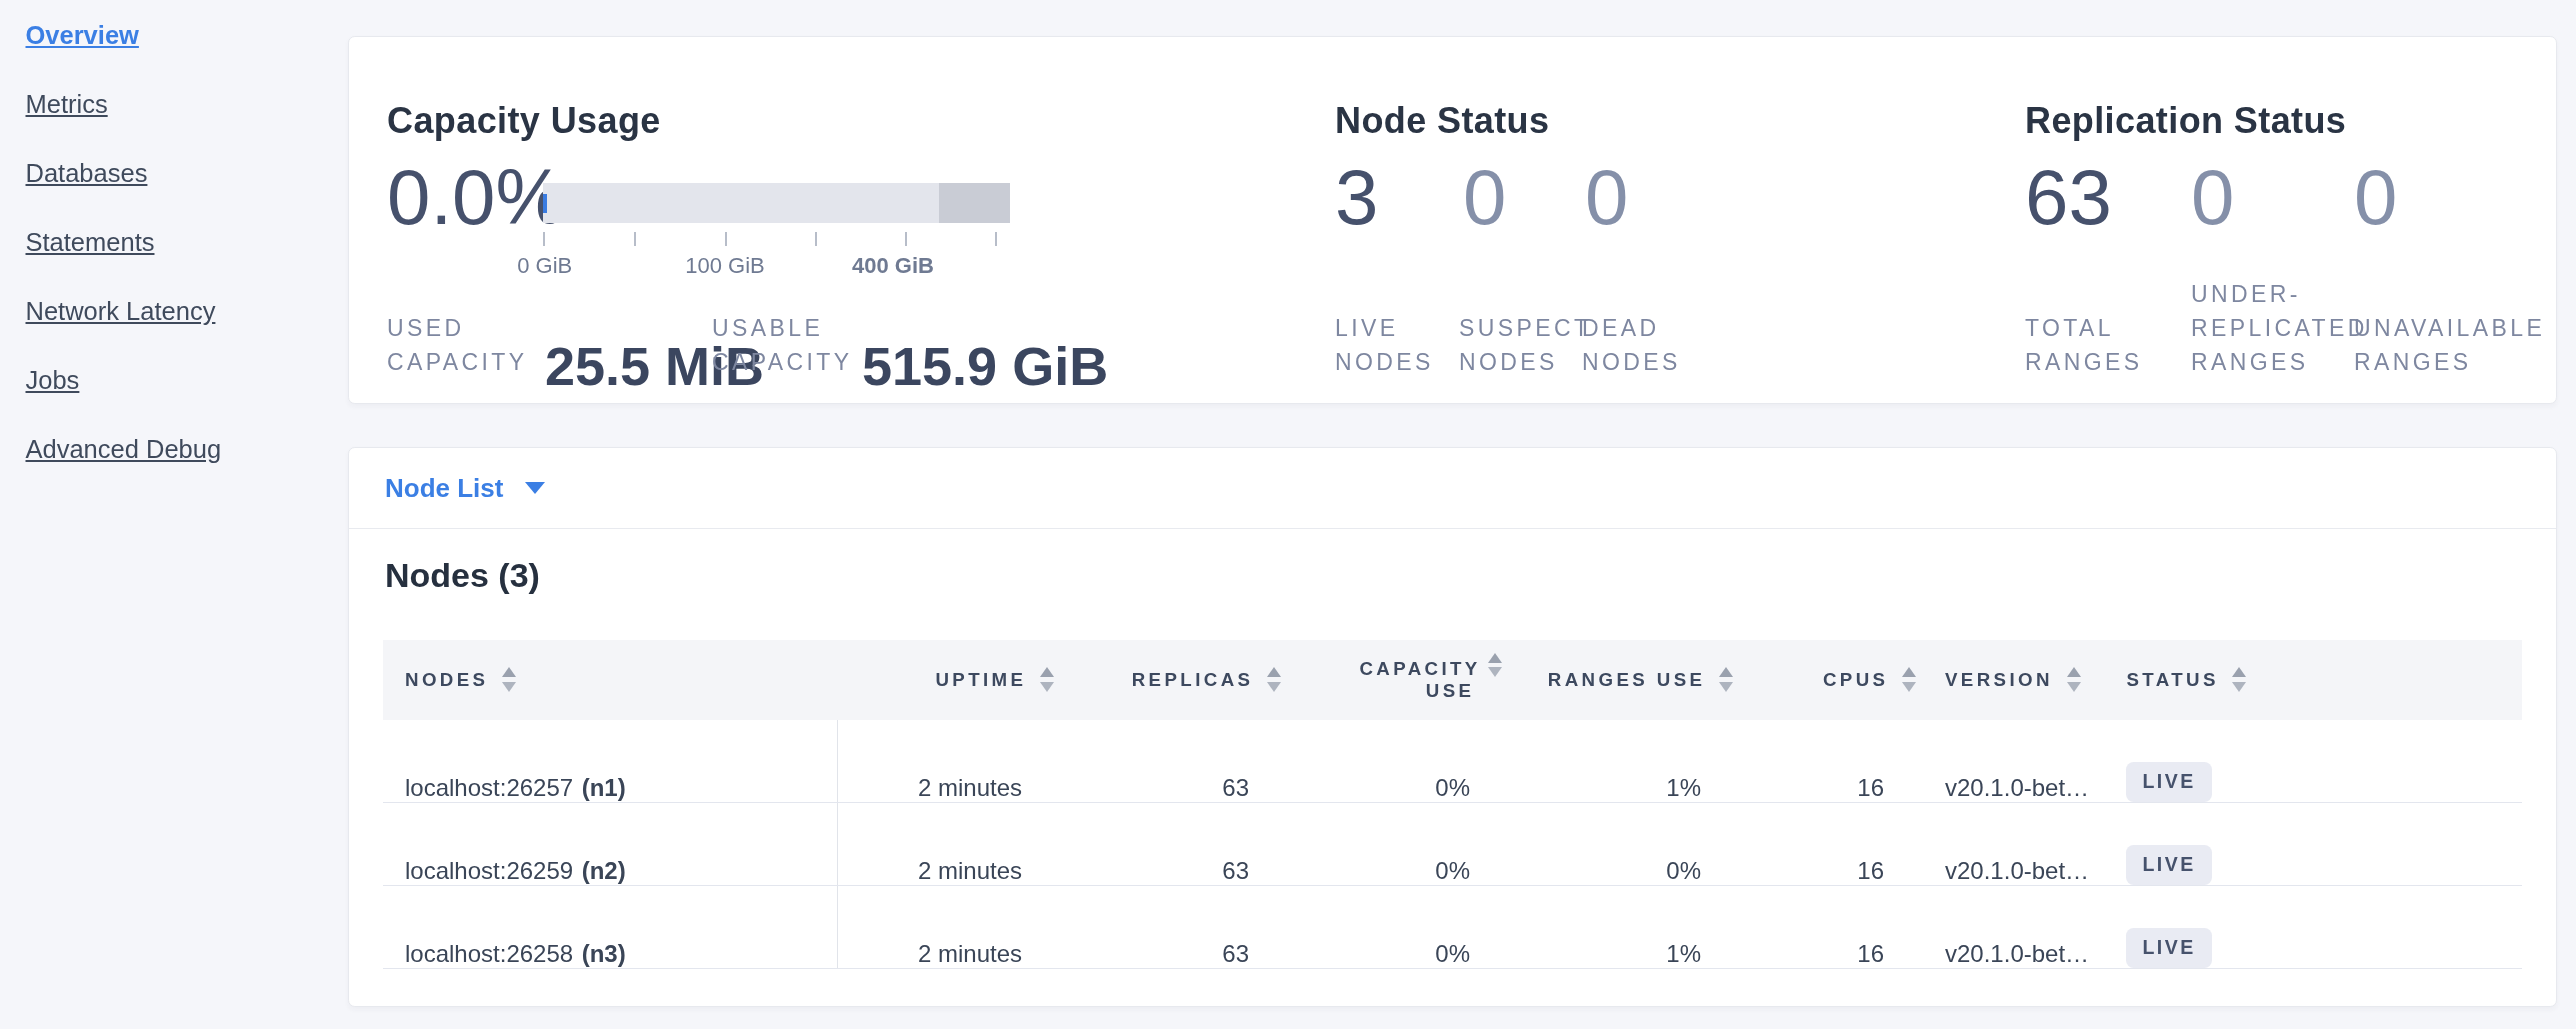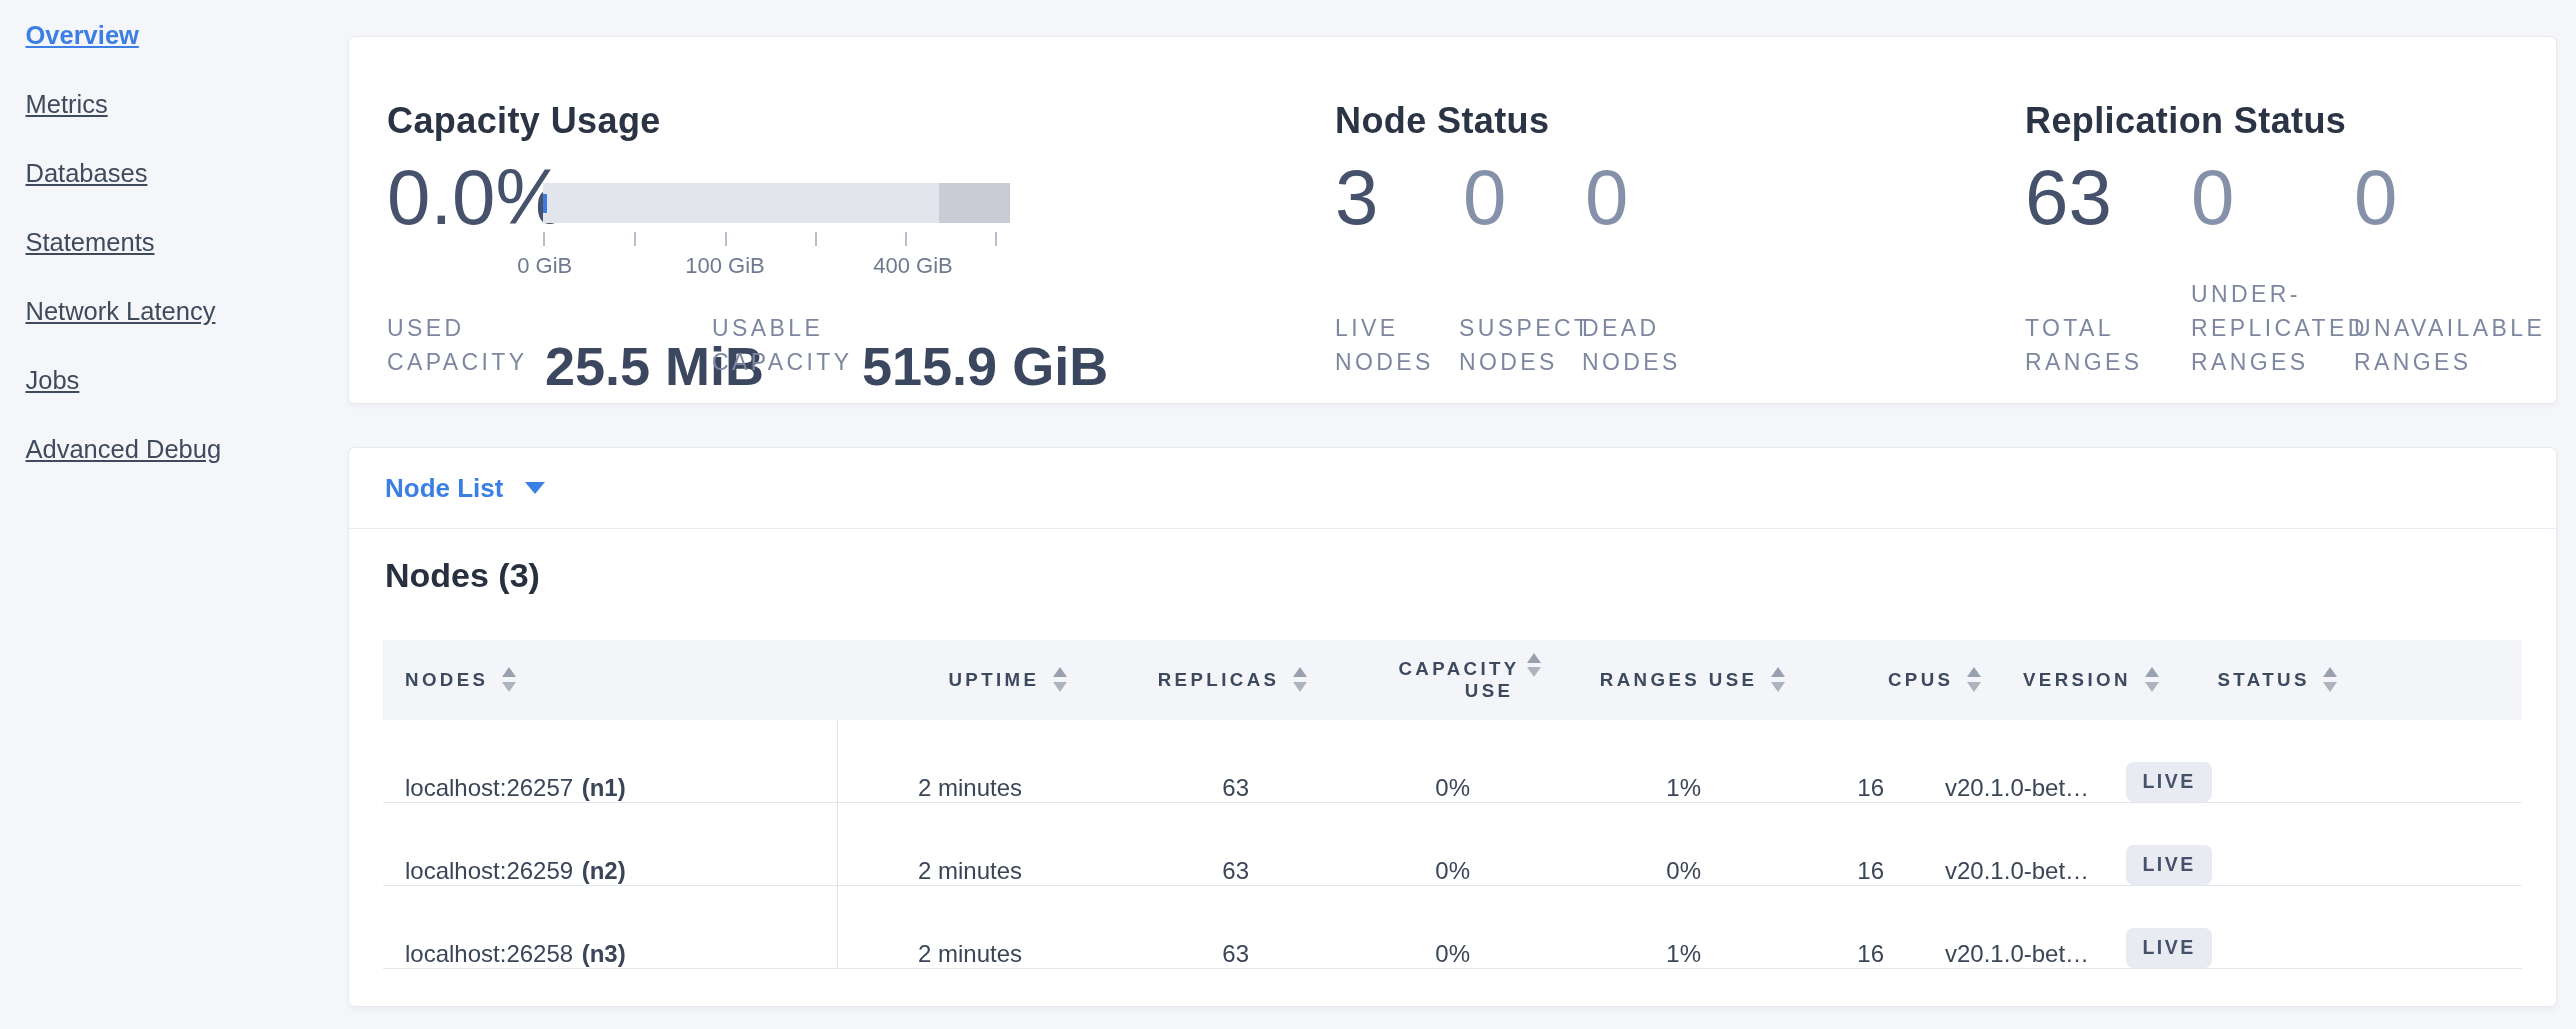--- a/index.html
+++ b/index.html
@@ -61,21 +61,21 @@
   .caret-down {
     width:0; height:0; margin-left:22px;
     border-left:10.2px solid transparent; border-right:10.2px solid transparent;
     border-top:12.7px solid #3b7fe4;
   }
   .nl-heading { margin:25.5px 0 0 36px; font-size:34px; font-weight:600;
     line-height:41px; color:#26303f; }
   .nl-table { margin:44px 34px 0 34px; width:2139px; }
   .t-head {
     display:grid; grid-template-columns:455px 216px 227px 221px 231px 183px 190px 416px;
-    height:80px; background:#f4f5f8;gap:13px;
+    height:80px; background:#f4f5f8;
   }
   .t-row {
     display:grid; grid-template-columns:455px 216px 227px 221px 231px 183px 190px 416px;
     height:83px; border-bottom:1.7px solid #e3e6ee; background:#ffffff;
   }
   .hc {
     display:flex; align-items:center; font-size:18.7px; font-weight:700;
     letter-spacing:3.4px; color:#3d495f; cursor:pointer;
   }
   .hc .hl { text-align:right; }
@@ -125,21 +125,21 @@
     <div class="cap-bar-dark"></div>
     <div class="cap-bar-used"></div>
     <div class="cap-tick" style="left:0px;"></div>
     <div class="cap-tick" style="left:91px;"></div>
     <div class="cap-tick" style="left:182px;"></div>
     <div class="cap-tick" style="left:272px;"></div>
     <div class="cap-tick" style="left:362px;"></div>
     <div class="cap-tick" style="left:452px;"></div>
     <div class="cap-tick-label" style="left:1.7px;">0 GiB</div>
     <div class="cap-tick-label" style="left:182px;">100 GiB</div>
-    <div class="cap-tick-label" style="left:370px;">400 GiB</div>
+    <div class="cap-tick-label" style="left:350px;font-weight:bold;">400 GiB</div>
   </div>
 
   <div class="stat-label" style="left:38px; width:140px;">USED CAPACITY</div>
   <div class="stat-value" style="left:196px;">25.5 MiB</div>
   <div class="stat-label" style="left:363px; width:140px;">USABLE CAPACITY</div>
   <div class="stat-value" style="left:513px;">515.9 GiB</div>
 
   <h2 class="sec-title" style="left:986px;">Node Status</h2>
   <div class="big-num" style="left:986px;">3</div>
   <div class="big-num muted" style="left:1114px;">0</div>

